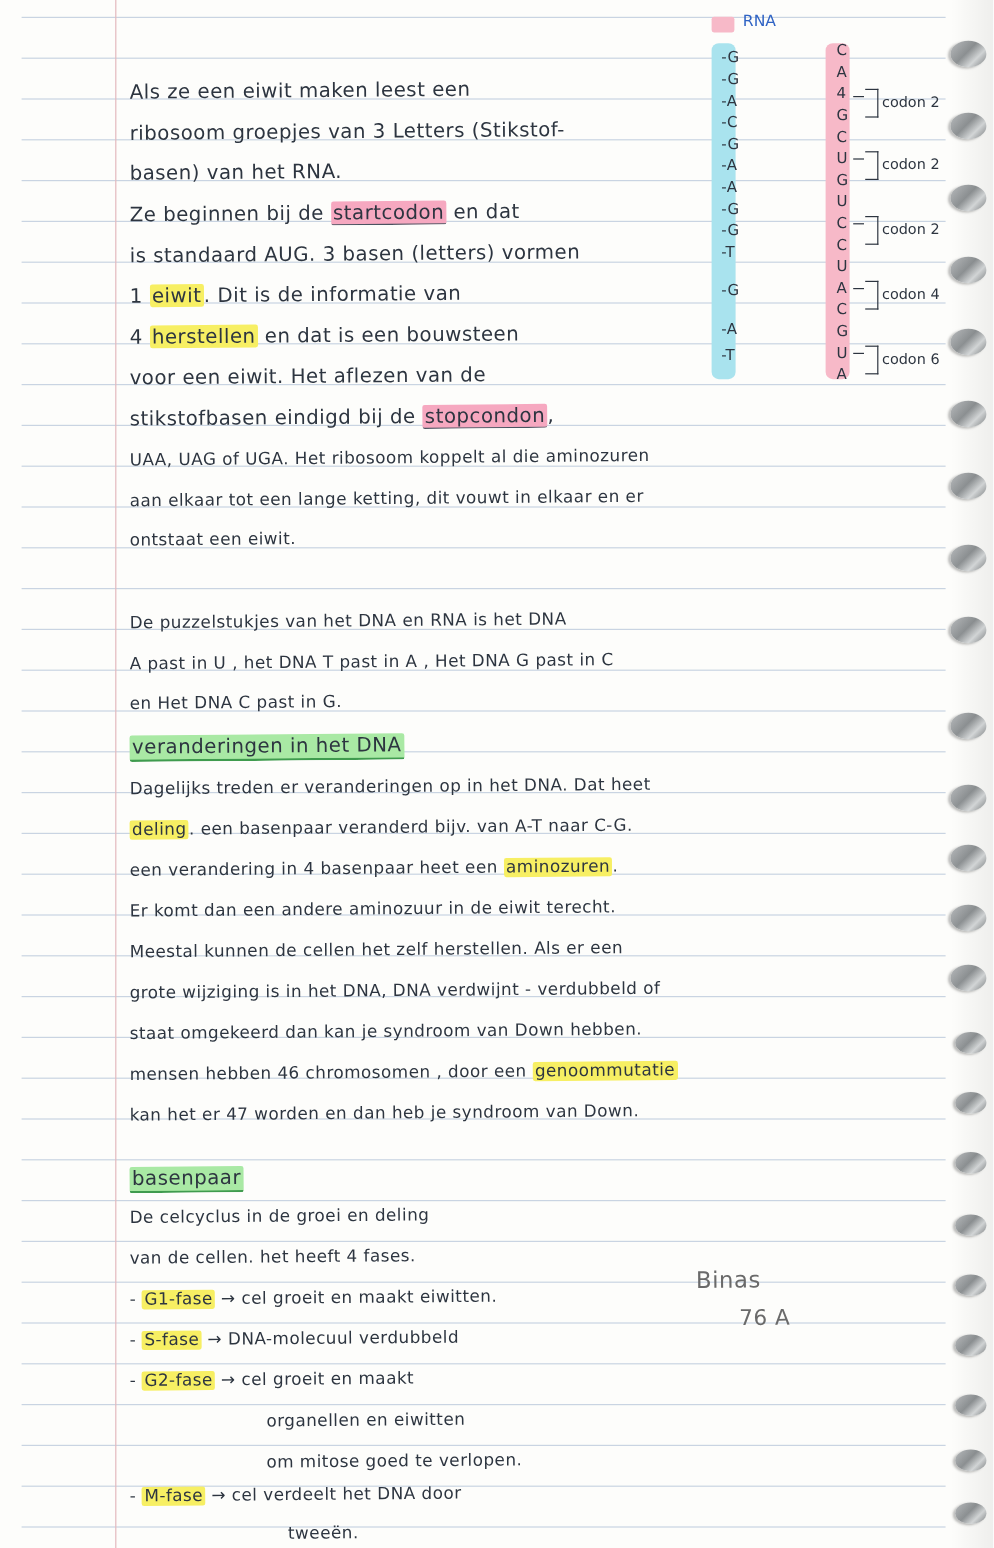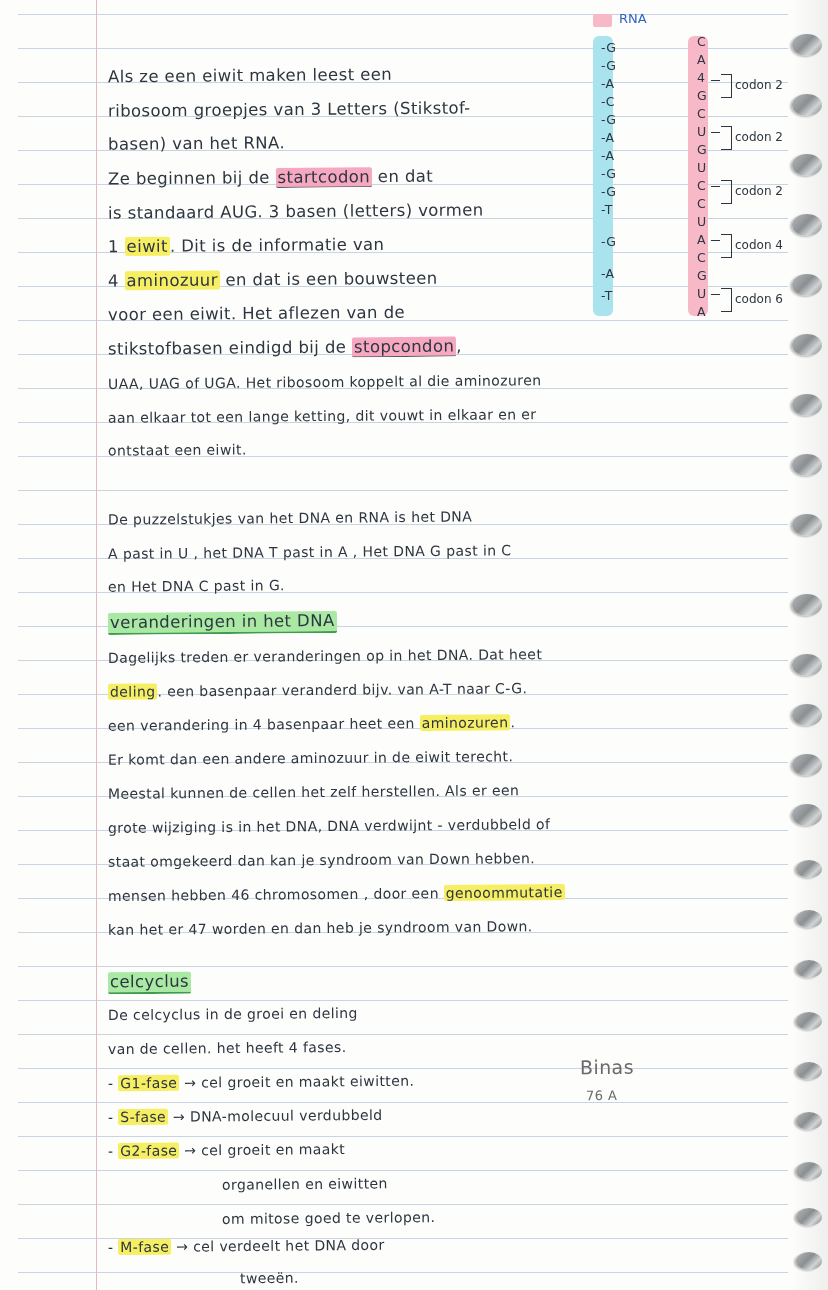--- a/index.html
+++ b/index.html
@@ -262,21 +262,21 @@
   <div class="hw" style="left:108px; top:134px;">basen) van het RNA.</div>
 
   <div class="hw" style="left:108px; top:168px;">
     <span>Ze beginnen bij de </span><span class="hl hl-pink underline-dark">startcodon</span><span> en dat</span>
   </div>
   <div class="hw" style="left:108px; top:202px;">is standaard AUG. 3 basen (letters) vormen</div>
   <div class="hw" style="left:108px; top:236px;">
     <span>1 </span><span class="hl hl-yellow">eiwit</span><span>. Dit is de informatie van</span>
   </div>
   <div class="hw" style="left:108px; top:270px;">
-    <span>4 </span><span class="hl hl-yellow">aminozuur</span><span> en dat is een bouwsteen</span>
+    <span>4 </span><span class="hl hl-yellow">herstellen</span><span> en dat is een bouwsteen</span>
   </div>
   <div class="hw" style="left:108px; top:304px;">voor een eiwit. Het aflezen van de</div>
   <div class="hw" style="left:108px; top:338px;">
     <span>stikstofbasen eindigd bij de </span><span class="hl hl-pink underline-dark">stopcondon</span><span>,</span>
   </div>
   <div class="hw small" style="left:108px; top:374px;">UAA, UAG of UGA. Het ribosoom koppelt al die aminozuren</div>
   <div class="hw small" style="left:108px; top:408px;">aan elkaar tot een lange ketting, dit vouwt in elkaar en er</div>
   <div class="hw small" style="left:108px; top:442px;">ontstaat een eiwit.</div>
 
   <div class="hw small" style="left:108px; top:510px;">De puzzelstukjes van het DNA en RNA is  het DNA</div>
@@ -296,21 +296,21 @@
   <div class="hw small" style="left:108px; top:750px;">Er komt dan een andere aminozuur in de eiwit terecht.</div>
   <div class="hw small" style="left:108px; top:784px;">Meestal kunnen de cellen het zelf herstellen. Als er een</div>
   <div class="hw small" style="left:108px; top:818px;">grote wijziging is in het DNA, DNA verdwijnt - verdubbeld of</div>
   <div class="hw small" style="left:108px; top:852px;">staat omgekeerd dan kan je syndroom van Down hebben.</div>
   <div class="hw small" style="left:108px; top:886px;">
     <span>mensen hebben 46 chromosomen , door een </span><span class="hl hl-yellow">genoommutatie</span>
   </div>
   <div class="hw small" style="left:108px; top:920px;">kan het er 47 worden en dan heb je syndroom van Down.</div>
 
   <div class="hw" style="left:108px; top:972px;">
-    <span class="hl hl-green underline-green">celcyclus</span>
+    <span class="hl hl-green underline-green">basenpaar</span>
   </div>
   <div class="hw small" style="left:108px; top:1006px;">De celcyclus in de groei en deling</div>
   <div class="hw small" style="left:108px; top:1040px;">van de cellen. het heeft 4 fases.</div>
 
   <div class="hw small" style="left:108px; top:1074px;">
     <span>-</span>
     <span class="hl hl-yellow">G1-fase</span>
     <span>→</span>
     <span>cel groeit en maakt eiwitten.</span>
   </div>
@@ -331,21 +331,21 @@
 
   <div class="hw small" style="left:108px; top:1238px;">
     <span>-</span>
     <span class="hl hl-yellow">M-fase</span>
     <span>→</span>
     <span>cel verdeelt het DNA door</span>
   </div>
   <div class="hw small" style="left:240px; top:1270px;text-align:right;">tweeën.</div>
 
   <div class="hw" style="left:580px; top:1056px; font-size:19px; color:#6a6a6a;">Binas</div>
-  <div class="hw" style="left:586px; top:1088px; font-size:13px; color:#6a6a6a;">76 A</div>
+  <div class="hw" style="left:616px; top:1088px; font-size:18px; color:#6a6a6a;">76 A</div>
 
   <div class="spiral">
     <div class="ring" style="top:34px"></div>
     <div class="ring" style="top:94px"></div>
     <div class="ring" style="top:154px"></div>
     <div class="ring" style="top:214px"></div>
     <div class="ring" style="top:274px"></div>
     <div class="ring" style="top:334px"></div>
     <div class="ring" style="top:394px"></div>
     <div class="ring" style="top:454px"></div>

